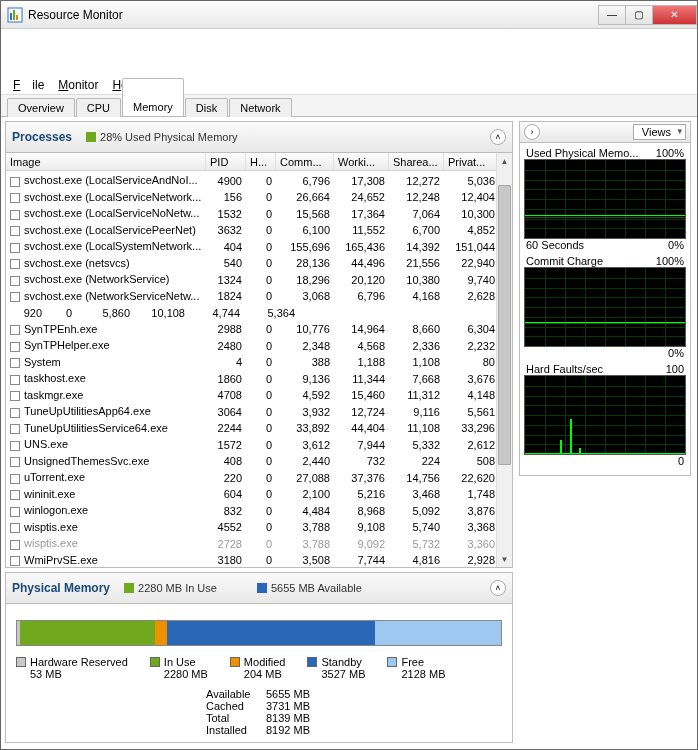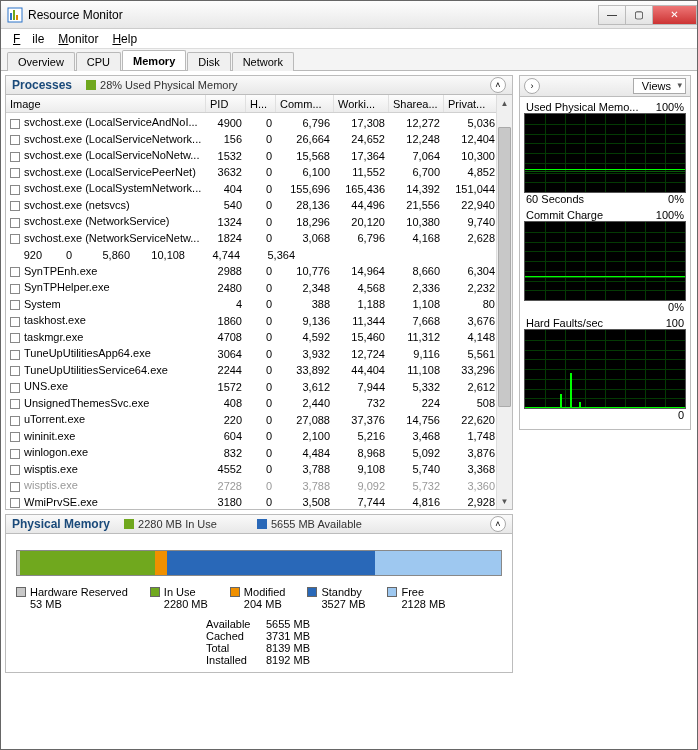--- a/index.html
+++ b/index.html
@@ -3,30 +3,30 @@
 <meta charset="utf-8">
 <style>
 * { box-sizing: border-box; }
 body { margin:0; font-family:"Segoe UI",Tahoma,sans-serif; font-size:11px; color:#000; background:#fff; width:698px; height:750px; overflow:hidden; border:1px solid #666; }
 .titlebar { height:28px; background:linear-gradient(#fdfdfd,#e8e8e8); display:flex; align-items:center; padding:0 0 0 6px; border-bottom:1px solid #ccc; }
 .titlebar .icon { width:16px; height:16px; margin-right:5px; }
 .titlebar .title { flex:1; font-size:12px; }
 .winbtns { display:flex; height:20px; }
 .winbtn { width:28px; height:20px; display:flex; align-items:center; justify-content:center; border:1px solid #bbb; margin-left:-1px; background:linear-gradient(#f8f8f8,#e4e4e4); font-size:10px; }
 .winbtn.close { background:linear-gradient(#e77,#c33); color:#fff; width:45px; }
-.menubar { height:20px; display:flex; align-items:center; padding:0 6px; gap:2px; font-size:12px; border-bottom:1px solid #ddd; }
+.menubar { height:20px; display:flex; align-items:center; padding:0 6px; gap:2px; font-size:12px; border-bottom:1px solid #ddd;margin-top:46px; }
 .menubar span { padding:2px 6px; }
 .menubar span u { text-decoration:underline; }
 .tabbar { height:22px; display:flex; align-items:flex-end; padding:0 6px; border-bottom:1px solid #b9b9b9; background:#f4f4f4; }
 .tab { padding:3px 10px; border:1px solid #b9b9b9; border-bottom:none; background:#f0f0f0; font-size:11px; margin-right:1px; border-radius:2px 2px 0 0; position:relative; top:1px; }
-.tab.active { background:#fff; font-weight:700; top:0; padding-top:4px; }
+.tab.active { background:#fff; font-weight:400; top:0; padding-top:22px; }
 .body { display:flex; height:678px; }
 .left { width:516px; padding:4px; display:flex; flex-direction:column; }
 .right { flex:1; padding:4px 6px 4px 2px; }
-.section-hdr { height:20px; background:linear-gradient(#fafafa,#e8e8e8); border:1px solid #bcbcbc; display:flex; align-items:center; padding:0 6px; font-size:12px; }
+.section-hdr { height:32px; background:linear-gradient(#fafafa,#e8e8e8); border:1px solid #bcbcbc; display:flex; align-items:center; padding:0 6px; font-size:12px; }
 .section-hdr .title { font-weight:bold; color:#1a4a7a; margin-right:14px; }
 .section-hdr .marker { display:inline-block; width:10px; height:10px; margin-right:4px; }
 .section-hdr .info { font-size:11px; color:#333; }
 .section-hdr .collapse { margin-left:auto; width:16px; height:16px; border:1px solid #aaa; border-radius:50%; display:flex; align-items:center; justify-content:center; font-size:9px; background:#fff; }
 .procs .table { border:1px solid #bcbcbc; border-top:none; }
 .thead, .trow { display:flex; }
 .thead { background:linear-gradient(#fdfdfd,#ececec); border-bottom:1px solid #d0d0d0; height:18px; align-items:center; }
 .th, .td { padding:1px 4px; overflow:hidden; white-space:nowrap; text-overflow:ellipsis; font-size:11px; }
 .th { border-right:1px solid #e0e0e0; height:100%; display:flex; align-items:center; }
 .c-img { width:200px; }

